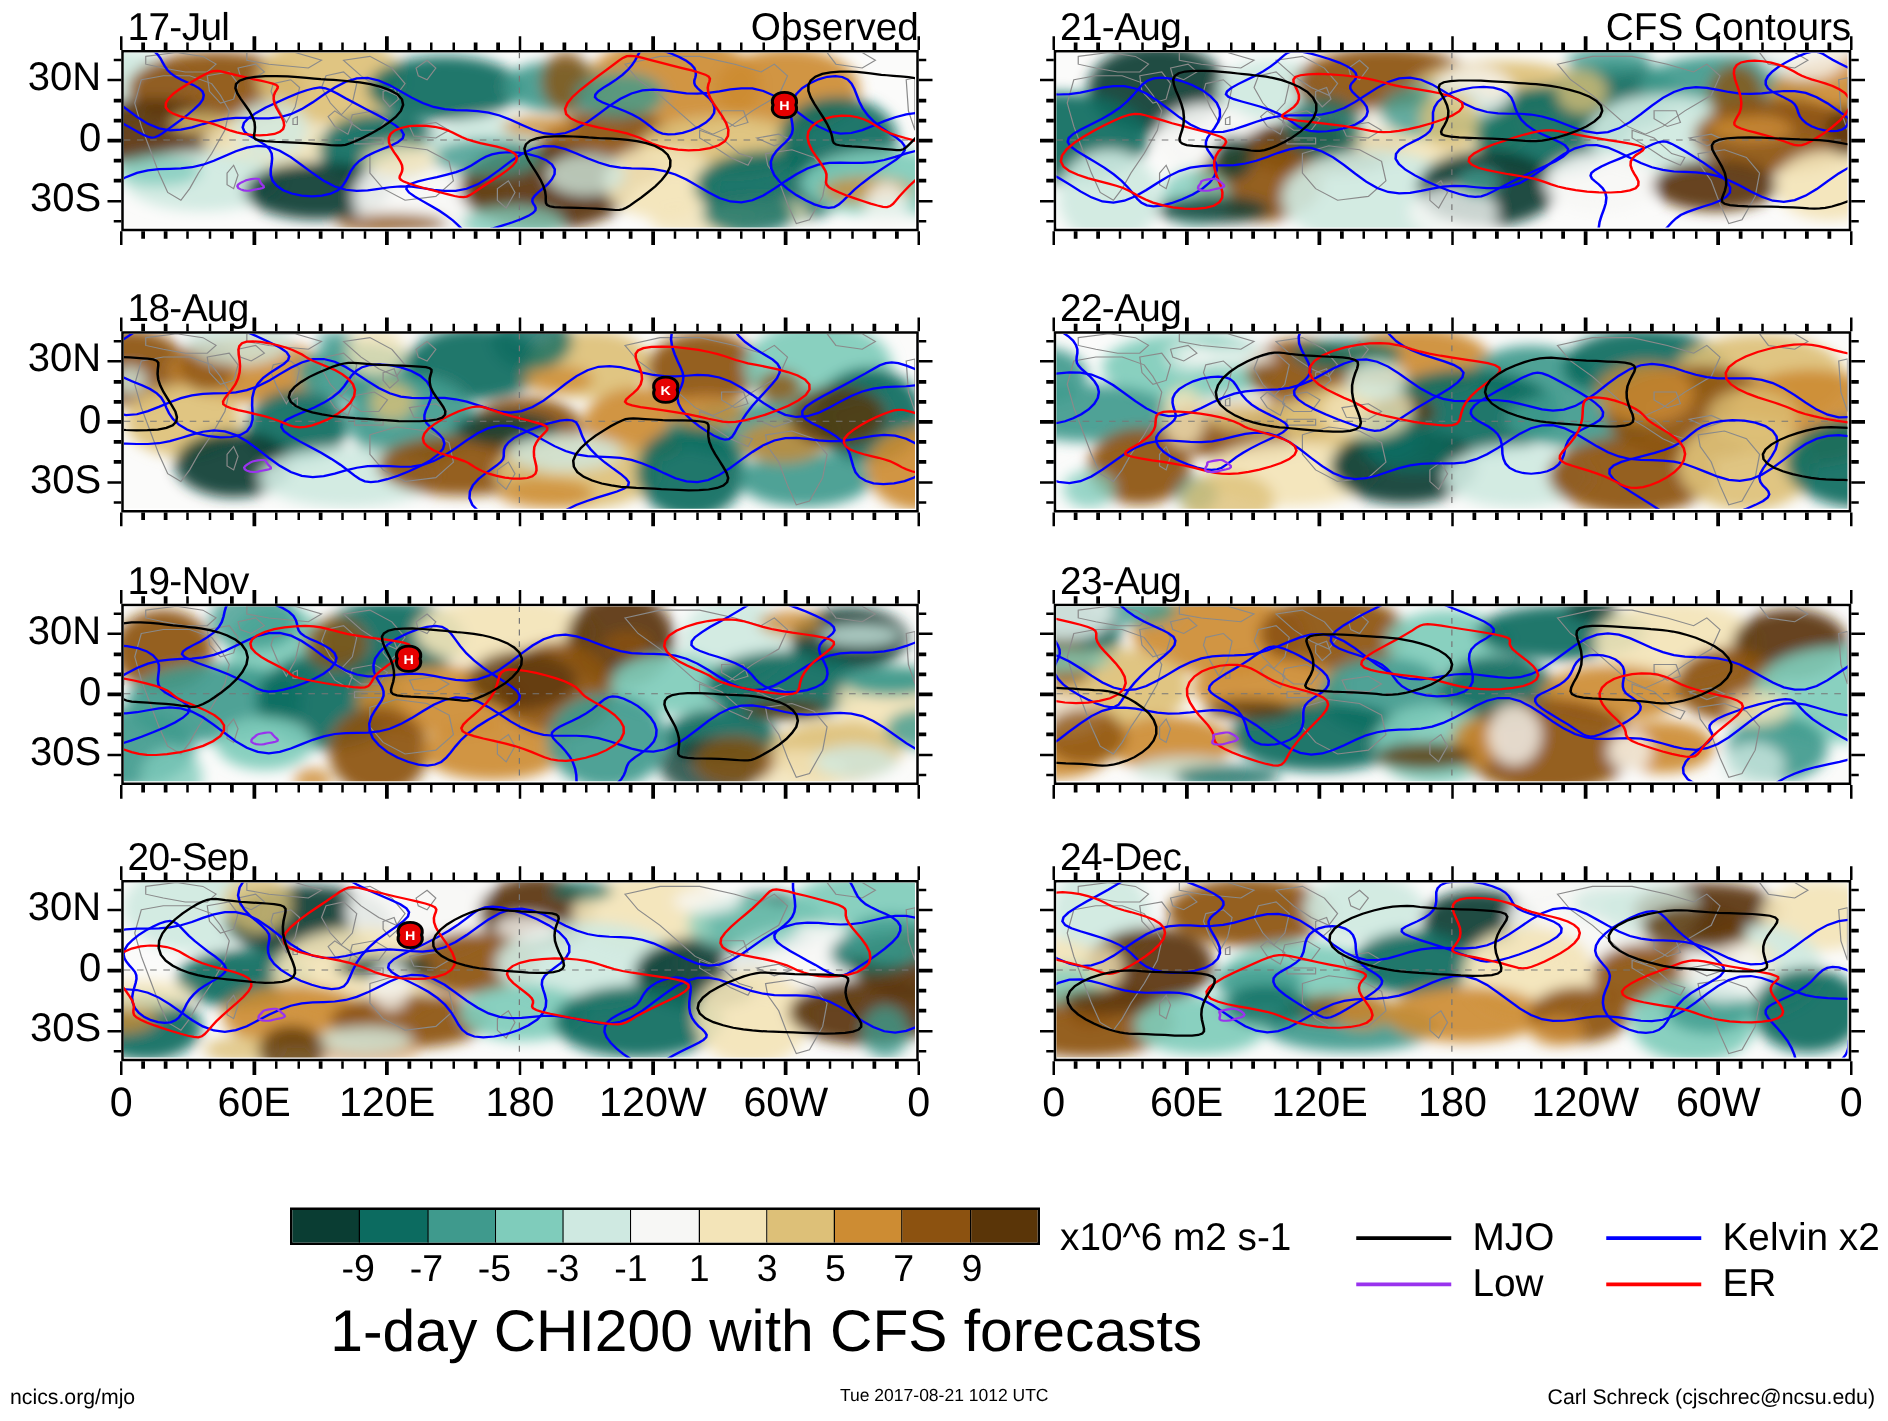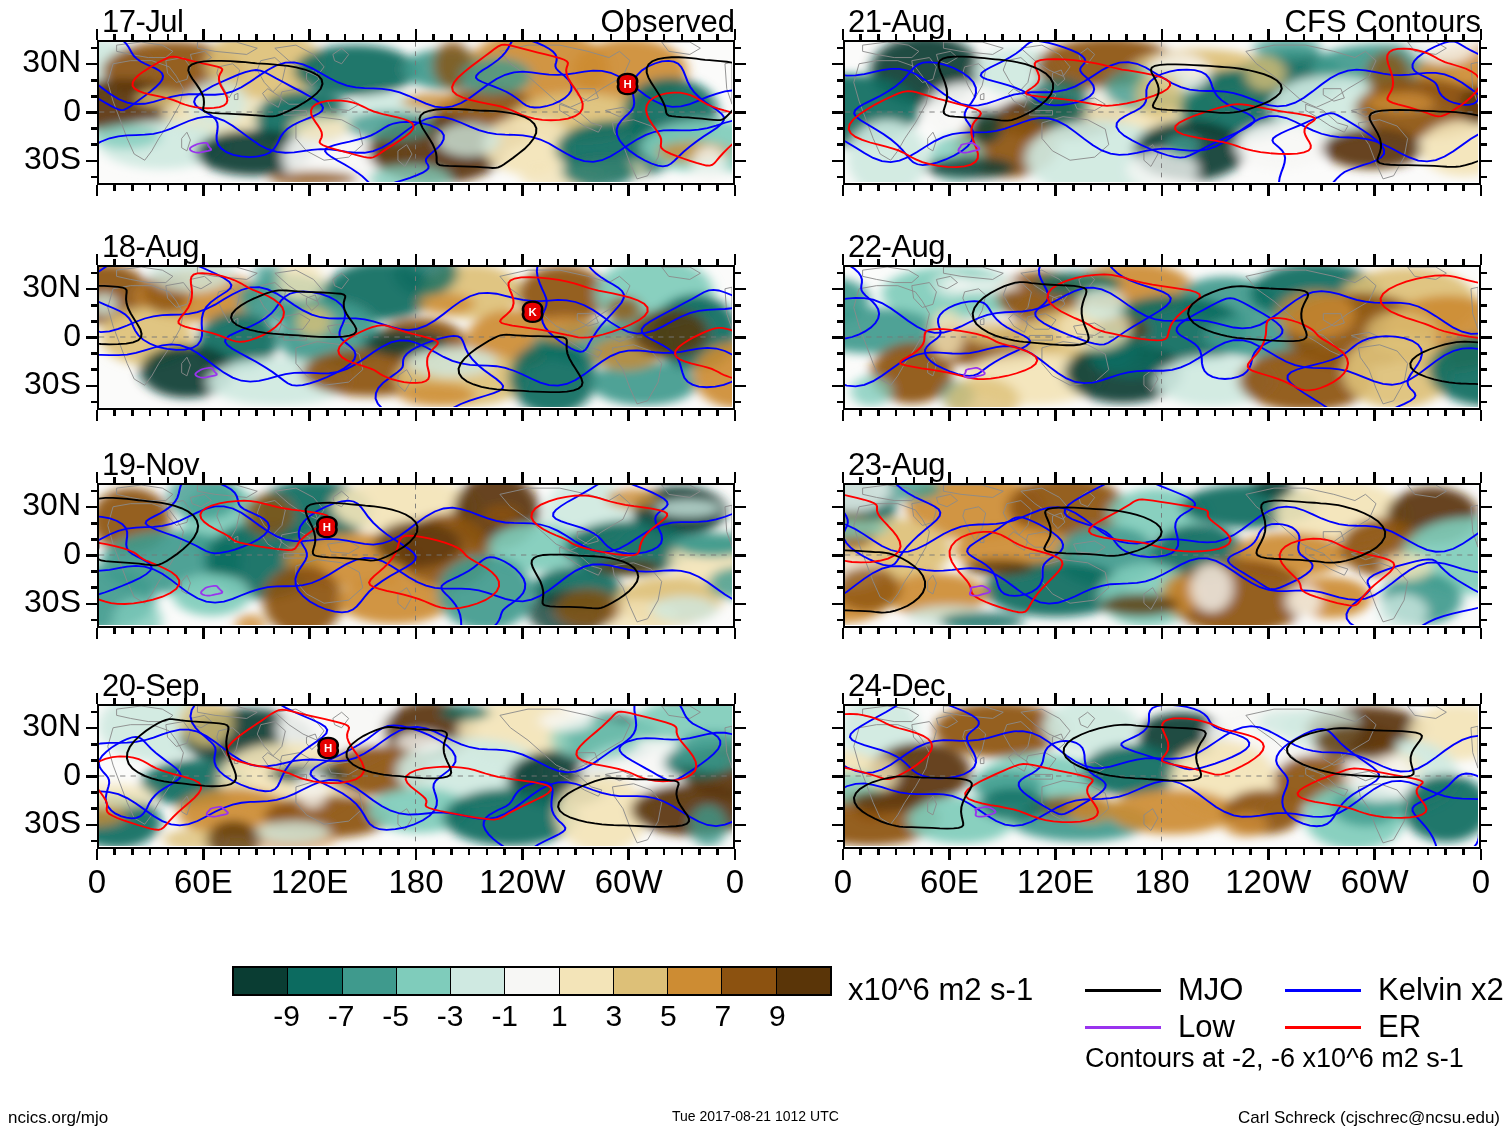--- a/index.html
+++ b/index.html
@@ -1744,31 +1744,31 @@
       <div class="cb-tick" style="left: 410.182px; width: 80px; top: 999px;">-3</div>
       <div class="cb-tick" style="left: 464.727px; width: 80px; top: 999px;">-1</div>
       <div class="cb-tick" style="left: 519.273px; width: 80px; top: 999px;">1</div>
       <div class="cb-tick" style="left: 573.818px; width: 80px; top: 999px;">3</div>
       <div class="cb-tick" style="left: 628.364px; width: 80px; top: 999px;">5</div>
       <div class="cb-tick" style="left: 682.909px; width: 80px; top: 999px;">7</div>
       <div class="cb-tick" style="left: 737.455px; width: 80px; top: 999px;">9</div>
     </div>
 <div id="cb-units">x10^6 m2 s-1</div>
 
+<div id="main-title">1-day CHI200 with CFS forecasts</div>
 
 <div id="legend">
       <div class="leg-line" style="left: 1085px; top: 989px; width: 76px; background: rgb(0, 0, 0);"></div>
       <div class="leg-text" style="left: 1178px; top: 972px;">MJO</div>
       <div class="leg-line" style="left: 1285px; top: 989px; width: 76px; background: rgb(0, 0, 255);"></div>
       <div class="leg-text" style="left: 1378px; top: 972px;">Kelvin x2</div>
       <div class="leg-line" style="left: 1085px; top: 1026px; width: 76px; background: rgb(153, 51, 238);"></div>
       <div class="leg-text" style="left: 1178px; top: 1009px;">Low</div>
       <div class="leg-line" style="left: 1285px; top: 1026px; width: 76px; background: rgb(255, 0, 0);"></div>
       <div class="leg-text" style="left: 1378px; top: 1009px;">ER</div>
     </div>
-<div id="contour-note">Contours at -2, -6 x10^6 m2 s-1</div>
 
 
 <div class="footer" id="footer-left">ncics.org/mjo</div>
 <div class="footer" id="footer-center">Tue 2017-08-21 1012 UTC</div>
 <div class="footer" id="footer-right">Carl Schreck (cjschrec@ncsu.edu)</div>
 
 </div>
 
 </body></html>

